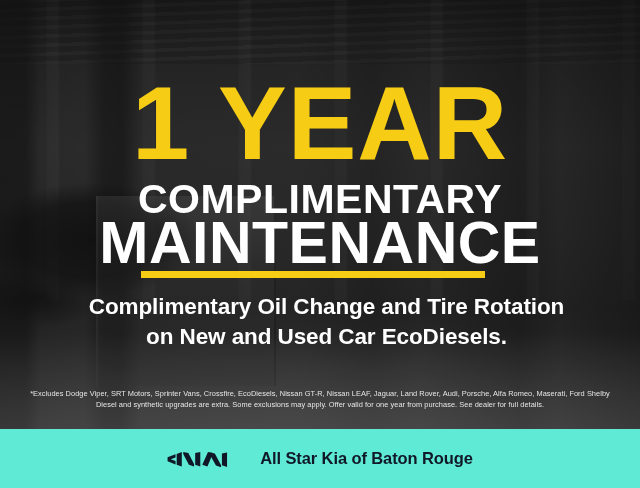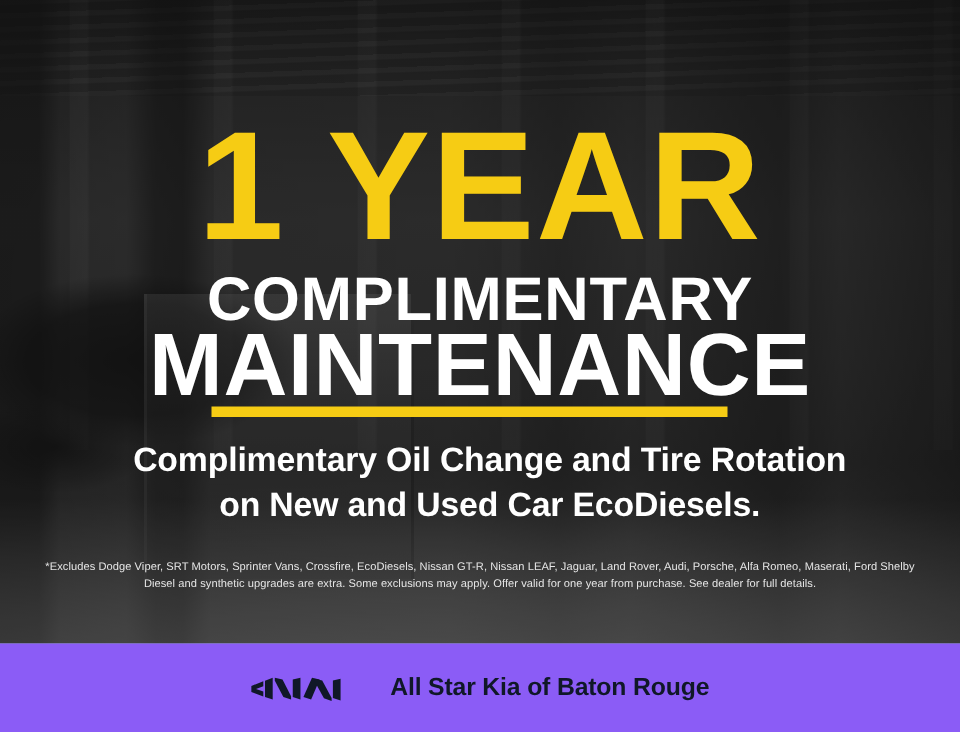--- a/index.html
+++ b/index.html
@@ -177,37 +177,37 @@
     font-size: 22.5px;
     line-height: 30px;
     font-weight: 700;
     letter-spacing: -0.1px;
   }
 
   .disclaimer {
     position: absolute;
     left: 14px;
     right: 14px;
-    top: 373px;
+    top: 389px;
     color: #e6e6e6;
     font-size: 7.4px;
     line-height: 10.6px;
     font-weight: 400;
     letter-spacing: 0.05px;
   }
   .disclaimer p { margin: 0; }
 
   
   .footer {
     position: absolute;
     left: 0;
     top: 429px;
     width: 640px;
     height: 59px;
-    background: #8b5cf6;
+    background: #5eead4;
     display: flex;
     align-items: center;
     justify-content: center;
     gap: 19px;
   }
 
   .kia-logo {
     display: block;
     width: 74px;
     height: 20px;

